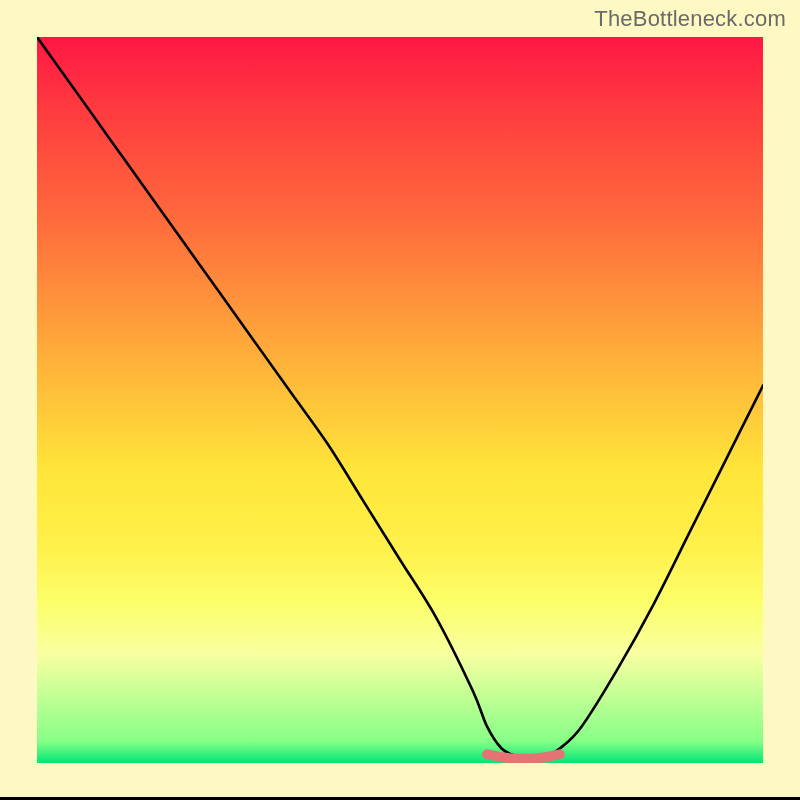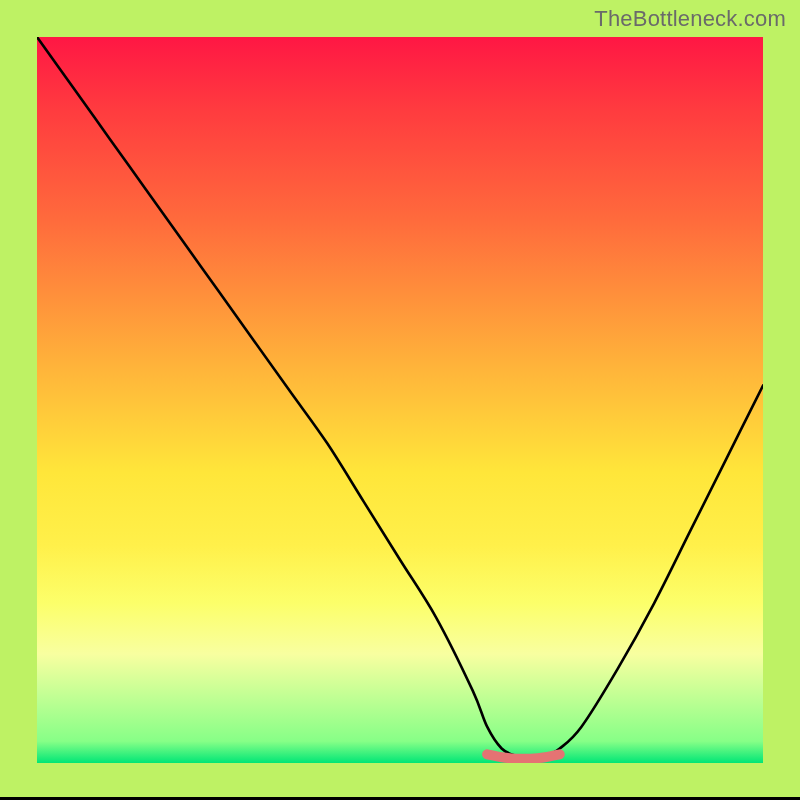--- a/index.html
+++ b/index.html
@@ -10,21 +10,21 @@
     background: #000;
     overflow: hidden;
     font-family: Arial, Helvetica, sans-serif;
   }
   .frame {
     position: absolute;
     left: 0;
     top: 0;
     width: 800px;
     height: 797px;
-    background: #bef264;
+    background: #fef9c3;
   }
   .plot {
     position: absolute;
     left: 37px;
     top: 37px;
     width: 726px;
     height: 726px;
     background: linear-gradient(to bottom,
       #ff1744 0%,
       #ff3b3f 10%,

